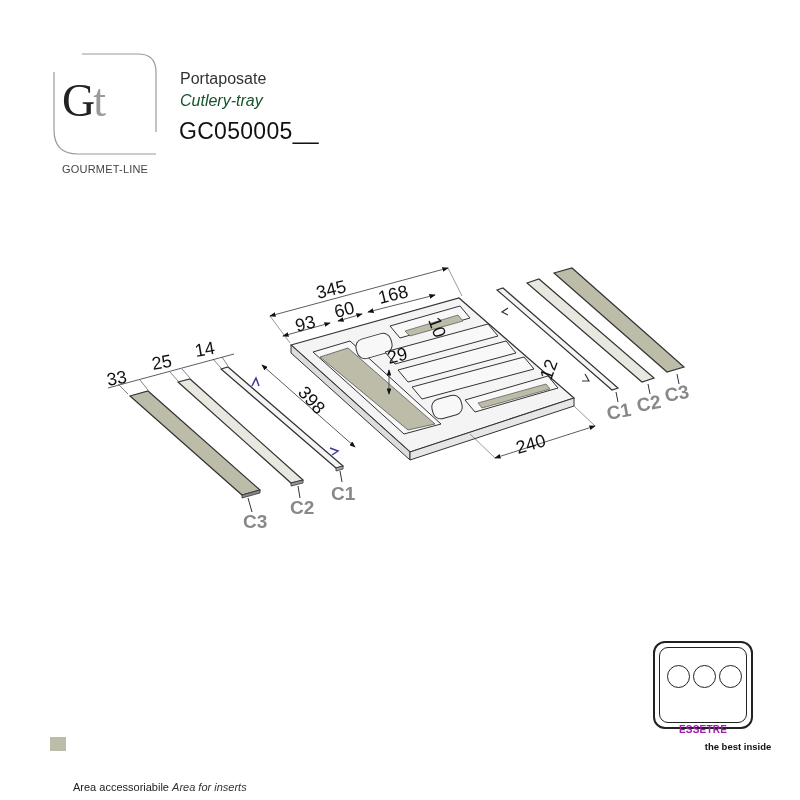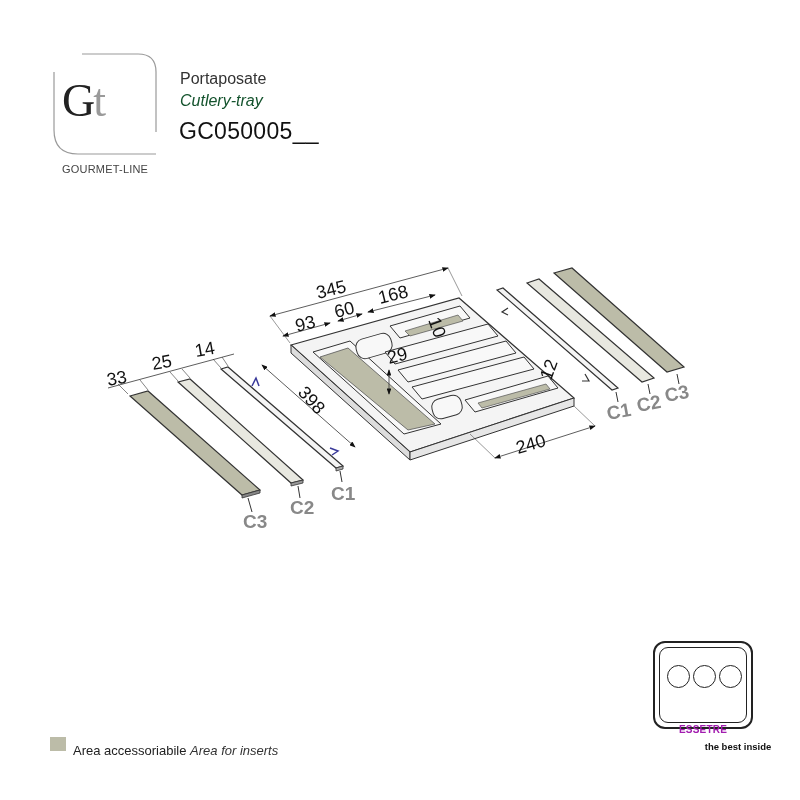--- a/index.html
+++ b/index.html
@@ -9,21 +9,21 @@
   .logo-gt .g { color:#222; }
   .logo-gt .t { color:#9a9a9a; }
   .gourmet { position:absolute; left:62px; top:163px; font-size:11px; color:#444; letter-spacing:0.2px; }
   .title-it { position:absolute; left:180px; top:70px; font-size:16px; color:#333;text-align:center; }
   .title-en { position:absolute; left:180px; top:92px; font-size:16px; color:#14532d; font-style:italic; }
   .code { position:absolute; left:179px; top:118px; font-size:23px; font-weight:normal; color:#111; letter-spacing:0.3px; }
   svg.drawing { position:absolute; left:0; top:0; }
   .dim { font-family:"Liberation Sans", sans-serif; font-size:18px; fill:#111; }
   .lbl { font-family:"Liberation Sans", sans-serif; font-size:19px; font-weight:bold; fill:#888; }
   .legend-swatch { position:absolute; left:50px; top:737px; width:16px; height:14px; background:#bcbca8; }
-  .legend-text { position:absolute; left:73px; top:743px; font-size:13px; color:#222; }
+  .legend-text { position:absolute; left:73px; top:781px; font-size:11px; color:#222; }
   .legend-text i { color:#333; }
   .essetre-box { position:absolute; left:653px; top:641px; width:96px; height:84px; border:2px solid #222; border-radius:12px; }
   .essetre-inner { position:absolute; left:4px; top:4px; right:4px; bottom:4px; border:1.5px solid #222; border-radius:9px; }
   .circles { position:absolute; left:12px; top:22px; display:flex; gap:3px; }
   .circles span { width:21px; height:21px; border:1.5px solid #222; border-radius:50%; display:block; }
   .essetre-word { position:absolute; left:0; right:0; top:52px; text-align:center; font-weight:bold; font-size:10px; color:#a21caf; letter-spacing:0.2px;margin-top:29px; }
   .tagline { position:absolute; left:688px; top:741px; width:100px; text-align:center; font-size:9.5px; font-weight:bold; color:#111; }
 </style>
 </head>
 <body>

